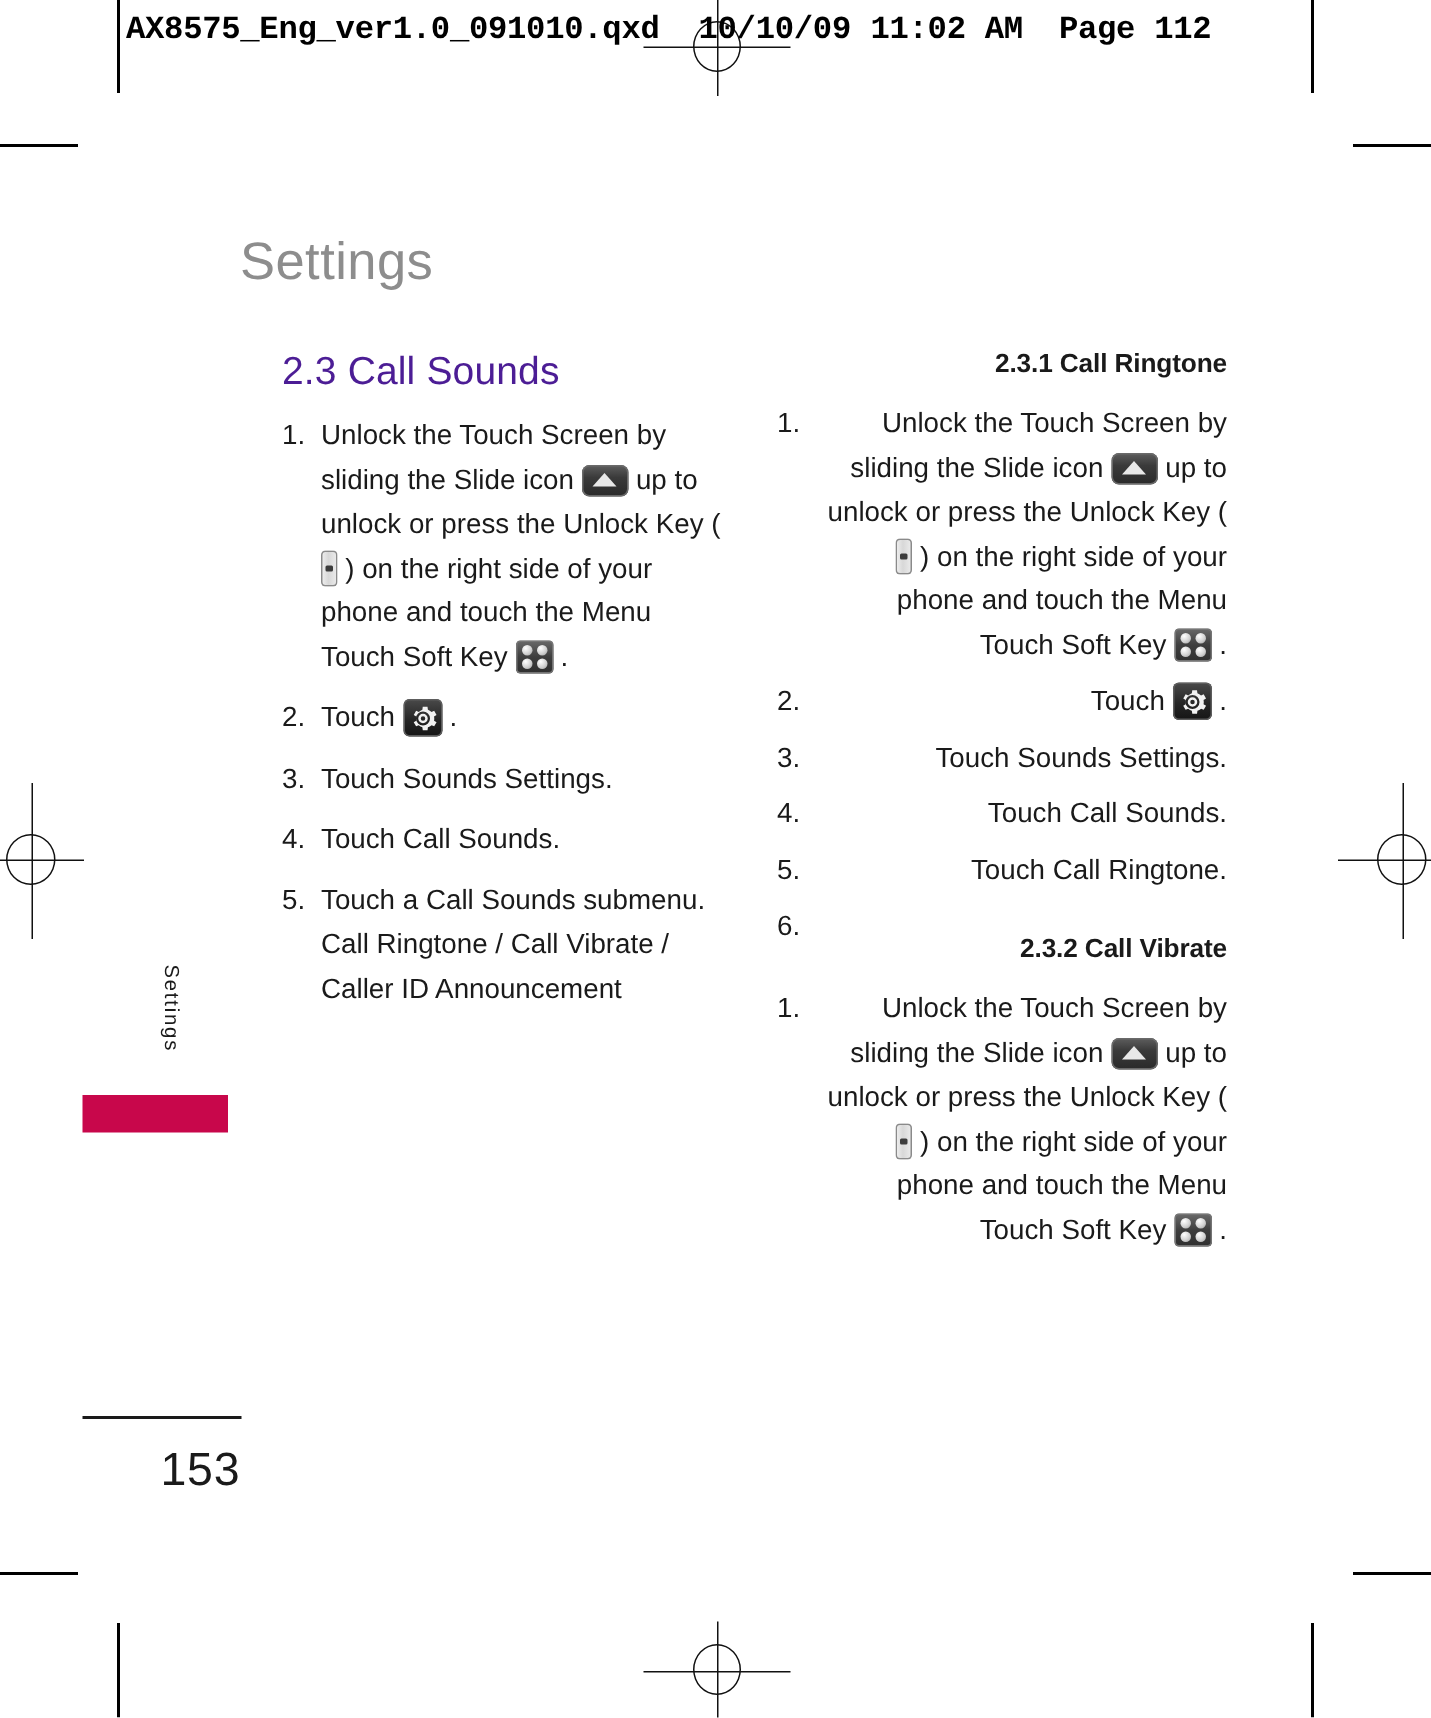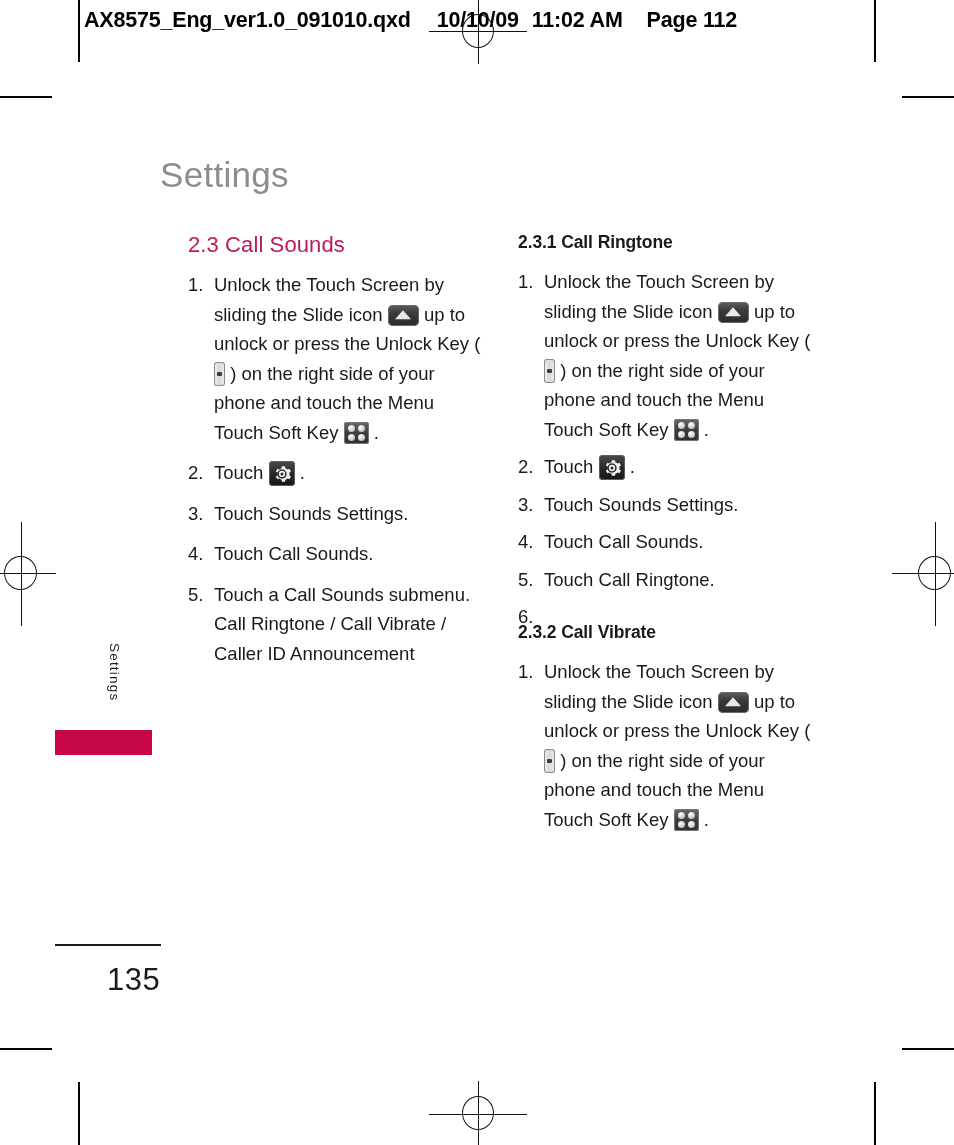--- a/index.html
+++ b/index.html
@@ -40,21 +40,21 @@
     height: 1.2px;
   }
 
   
   .slug {
     position: absolute;
     left: 84px;
     top: 4px;
     width: 800px;
     height: 32px;
-    font-family: Liberation Sans, sans-serif;
+    font-family: Liberation Mono, monospace;
     font-size: 21.5px;
     font-weight: 700;
     letter-spacing: -0.2px;
     color: #000;
     white-space: nowrap;
     display: flex;
     align-items: center;
   }
   .slug .s1 { }
   .slug .s2 { margin-left: 26px; }
@@ -70,25 +70,25 @@
     color: #8d8d8d;
     font-weight: 400;
     letter-spacing: 0.3px;
   }
 
   .col {
     position: absolute;
     top: 232px;
   }
   .col-left  { left: 188px; width: 300px; }
-  .col-right { left: 518px; width: 300px; }
+  .col-right { left: 518px; width: 300px; text-align: right; }
 
   .h-section {
-    font-size: 22px;
-    color: #be185d;
+    font-size: 26px;
+    color: #4c1d95;
     font-weight: 400;
     margin: 0 0 12px 0;
     letter-spacing: 0.1px;
   }
   .h-sub {
     font-size: 17.5px;
     color: #1a1a1a;
     font-weight: 700;
     margin: 0 0 14px 0;
     letter-spacing: -0.1px;
@@ -318,13 +318,13 @@
   <h3 class="h-sub spaced">2.3.2 Call Vibrate</h3>
   <ol class="steps tight">
       <li><span class="num">1.</span><span>Unlock the Touch Screen by sliding the Slide icon </span><span class="ic ic-slide"></span><span> up to unlock or press the Unlock Key ( </span><span class="ic ic-key"></span><span> ) on the right side of your phone and touch the Menu Touch Soft Key </span><span class="ic ic-menu"><span class="d d1"></span><span class="d d2"></span><span class="d d3"></span><span class="d d4"></span></span><span> .</span></li>
     </ol>
 </div>
 
 <div class="side-label">Settings</div>
 <div class="side-tab"></div>
 
 <div class="foot-rule"></div>
-<div class="page-num">135</div>
+<div class="page-num">153</div>
 
 </body></html>

